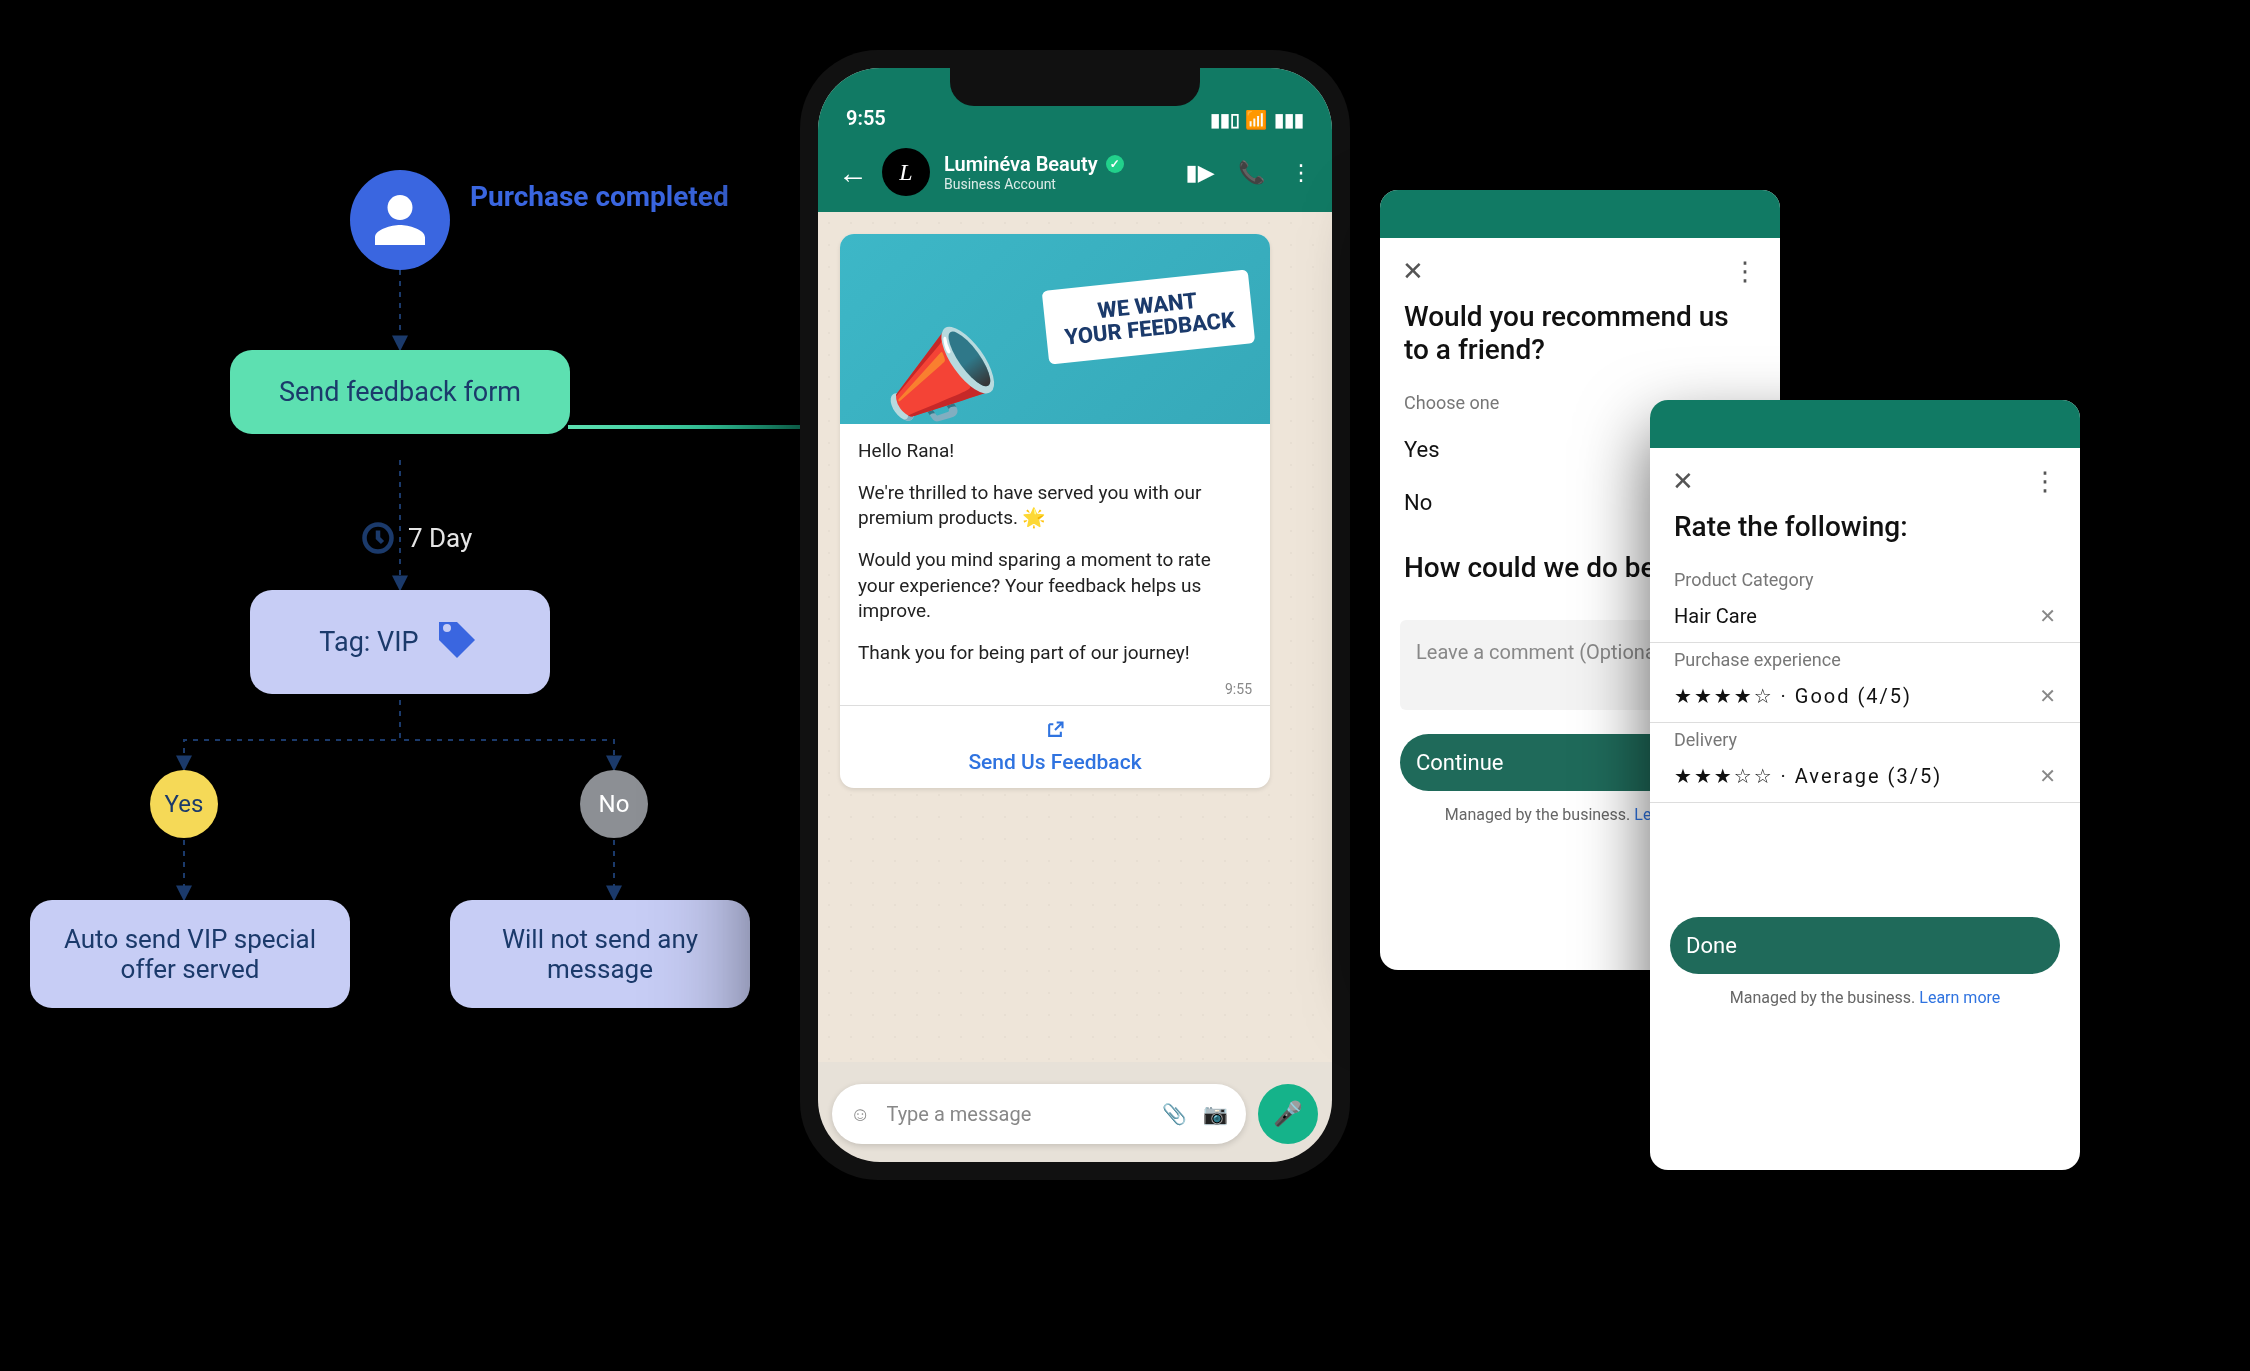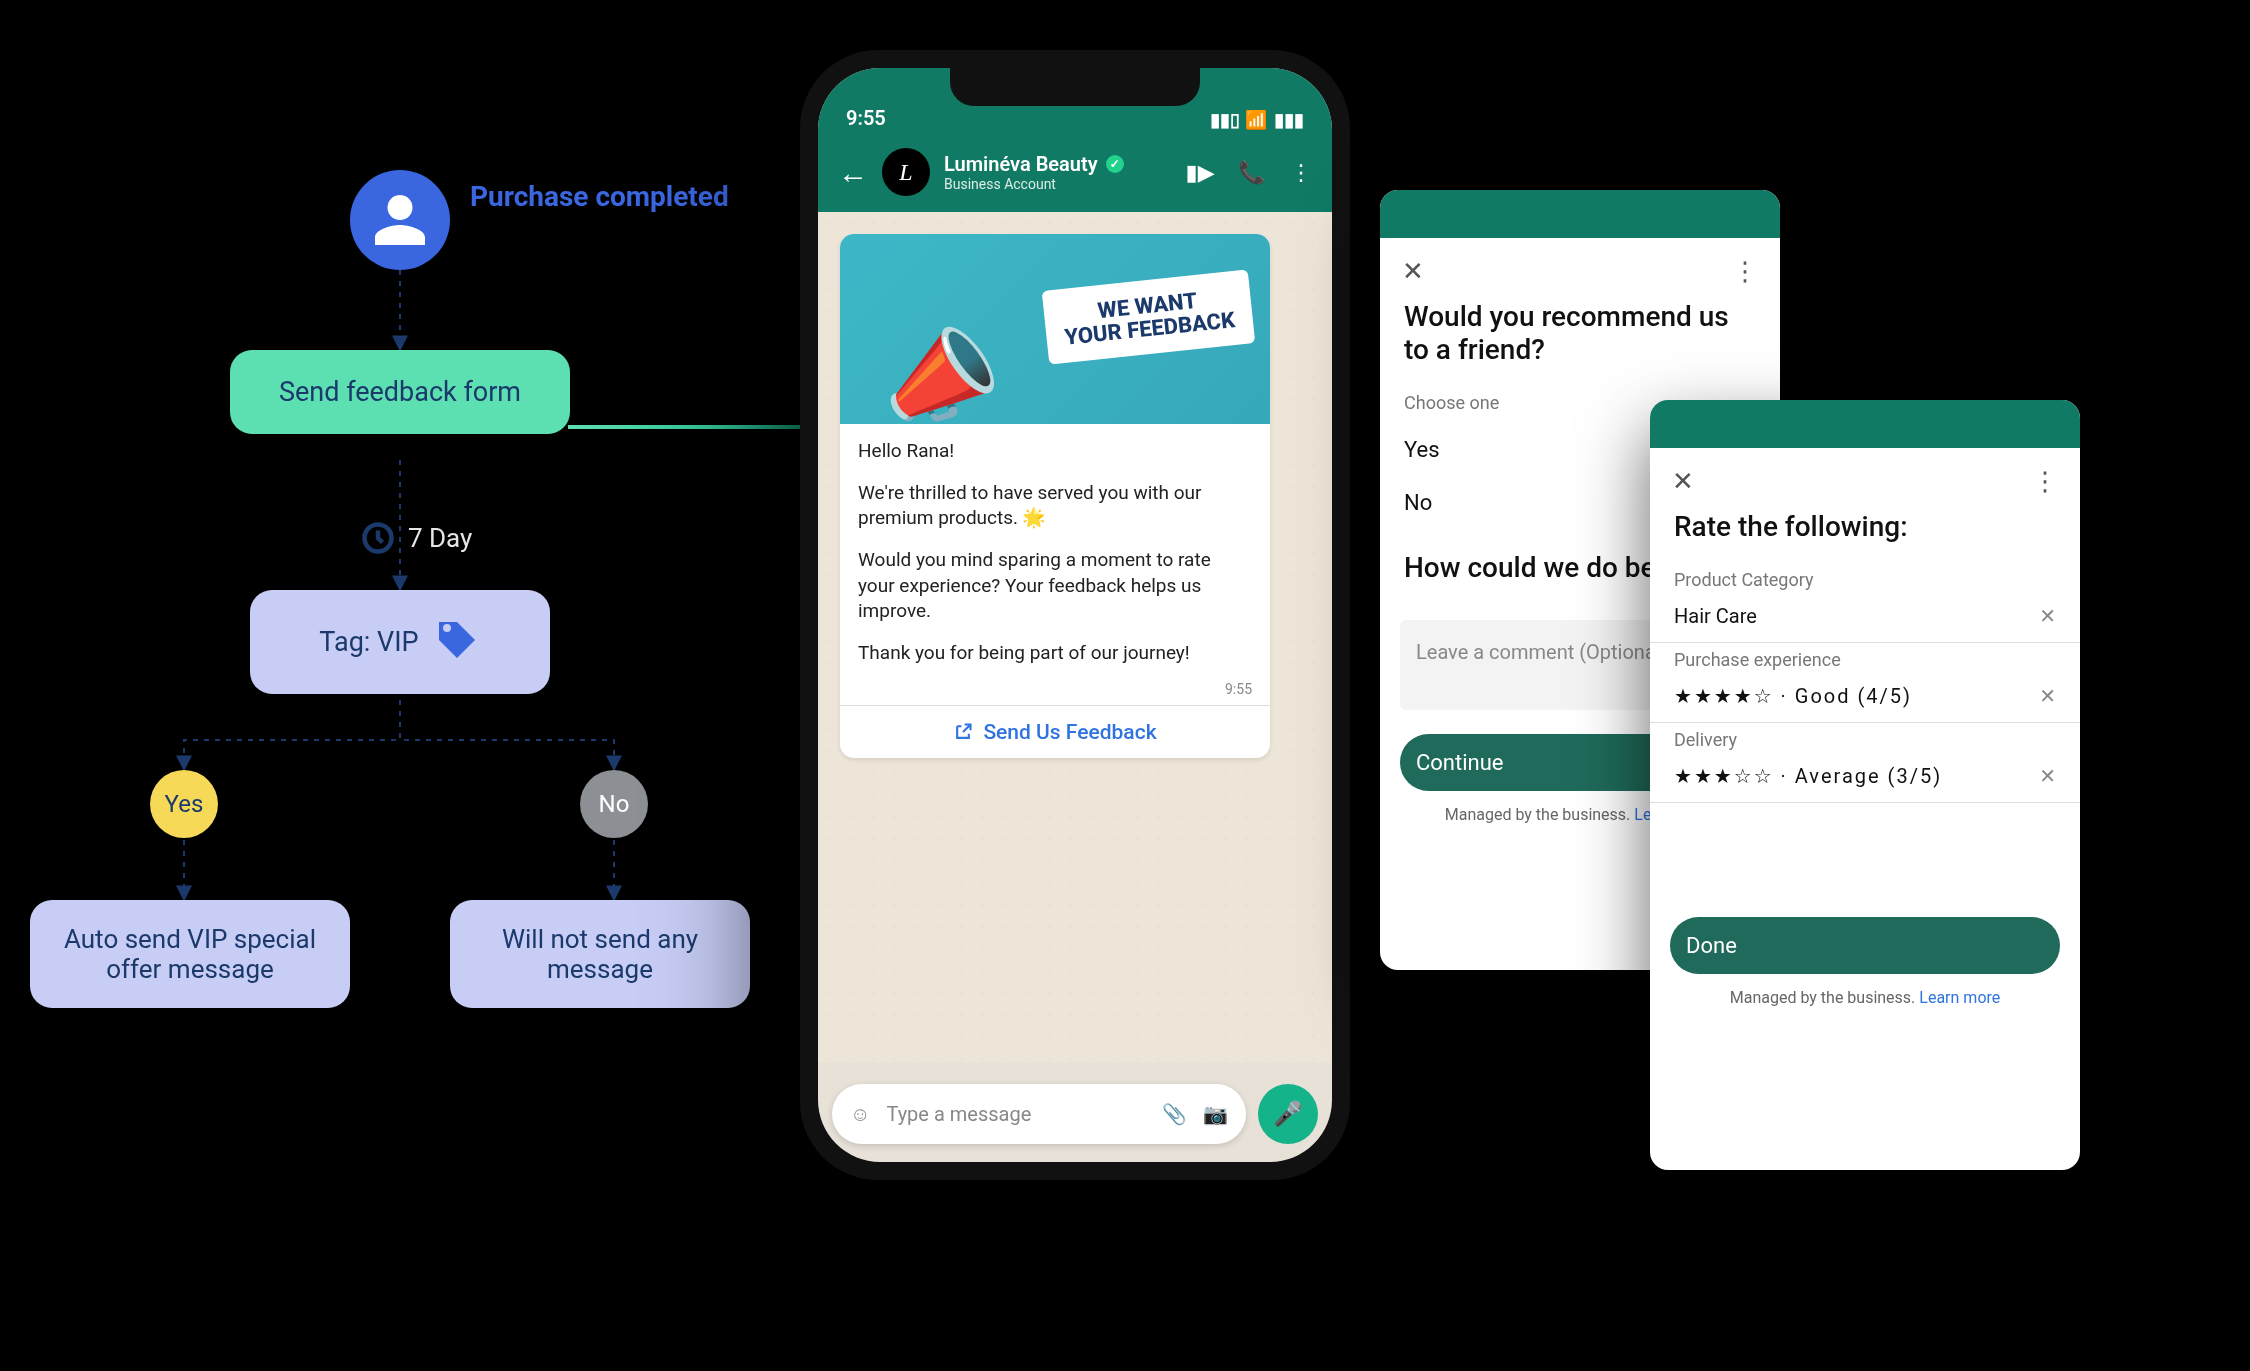--- a/index.html
+++ b/index.html
@@ -39,21 +39,21 @@
   .chat-header .title .sub{font-size:14px;opacity:.85;}
   .chat-header .right{margin-left:auto;display:flex;gap:24px;font-size:22px;}
   .chat-body{padding:22px;background:#eee5d9; height:850px; overflow:hidden;
     background-image:radial-gradient(rgba(0,0,0,.03) 1px, transparent 1px);background-size:22px 22px;}
   .bubble{background:#fff;border-radius:14px;box-shadow:0 2px 4px rgba(0,0,0,.1);padding:14px 18px 8px;max-width:430px;}
   .fb-img{height:190px;margin:-14px -18px 14px;border-radius:14px 14px 0 0;background:linear-gradient(135deg,#3db7c7 0%, #36a9b9 100%);position:relative;overflow:hidden;}
   .fb-img .tag{position:absolute;right:18px;top:46px;background:#fff;color:#1b3a6b;font-weight:800;font-size:22px;text-align:center;padding:14px 18px;transform:rotate(-6deg);border-radius:6px;line-height:1.05;}
   .fb-img .mega{position:absolute;left:40px;bottom:-10px;font-size:96px;transform:rotate(-14deg);}
   .bubble p{font-size:19px;color:#222;margin-bottom:16px;line-height:1.35;}
   .bubble .ts{text-align:right;font-size:14px;color:#888;}
-  .cta{border-top:1px solid #ddd;margin:8px -18px 0;padding:14px 0 6px;text-align:center;color:#2f73e0;font-size:21px;font-weight:500;display:flex;align-items:center;justify-content:center;gap:10px;}
+  .cta{border-top:1px solid #ddd;margin:8px -18px 0;padding:14px 0 6px;text-align:center;color:#2f73e0;font-size:21px;font-weight:500;display:flex;align-items:center;justify-content:center;gap:10px;flex-direction:column;}
   .cta svg{width:20px;height:20px;stroke:#2f73e0;stroke-width:2.5;fill:none;}
   .inputbar{position:absolute;left:14px;right:14px;bottom:18px;display:flex;gap:12px;align-items:center;}
   .inputbar .field{flex:1;background:#fff;border-radius:40px;height:60px;display:flex;align-items:center;padding:0 18px;gap:16px;color:#888;font-size:20px;box-shadow:0 2px 6px rgba(0,0,0,.15);}
   .inputbar .field .ph{flex:1;}
   .inputbar .mic{width:60px;height:60px;border-radius:50%;background:#15b38a;display:flex;align-items:center;justify-content:center;color:#fff;font-size:24px;}
 
   
   .panel{position:absolute;background:#fff;border-radius:18px;box-shadow:0 30px 70px rgba(0,0,0,.6);overflow:hidden;}
   .panel .hdr{height:48px;background:#117a64;}
   .panel .top{display:flex;justify-content:space-between;padding:18px 22px 10px;color:#555;font-size:26px;}
@@ -117,21 +117,21 @@
   <div class="node box-tag">
     <span>Tag: VIP</span>
     <svg viewBox="0 0 24 24">
         <path d="M21 11l-9-9H3v9l9 9 9-9zM7 7a2 2 0 110-4 2 2 0 010 4z"></path>
       </svg>
   </div>
 
   <div class="node pill pill-yes">Yes</div>
   <div class="node pill pill-no">No</div>
 
-  <div class="node leaf leaf-yes">Auto send VIP special offer message</div>
+  <div class="node leaf leaf-yes">Auto send VIP special offer served</div>
   <div class="node leaf leaf-no">Will not send any message</div>
 </div>
 
 <div class="link-flow-phone"></div>
 
 <div class="phone">
   <div class="screen">
     <div class="notch"></div>
     <div class="statusbar">
       <span>9:55</span>

